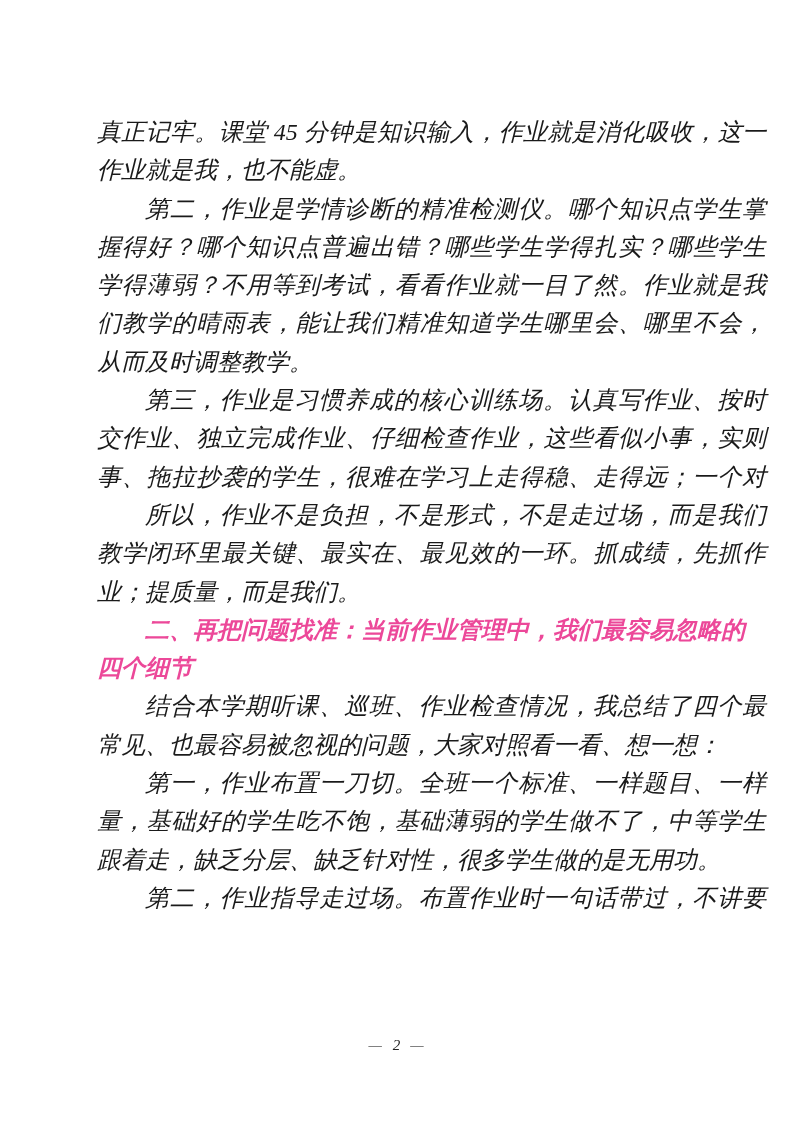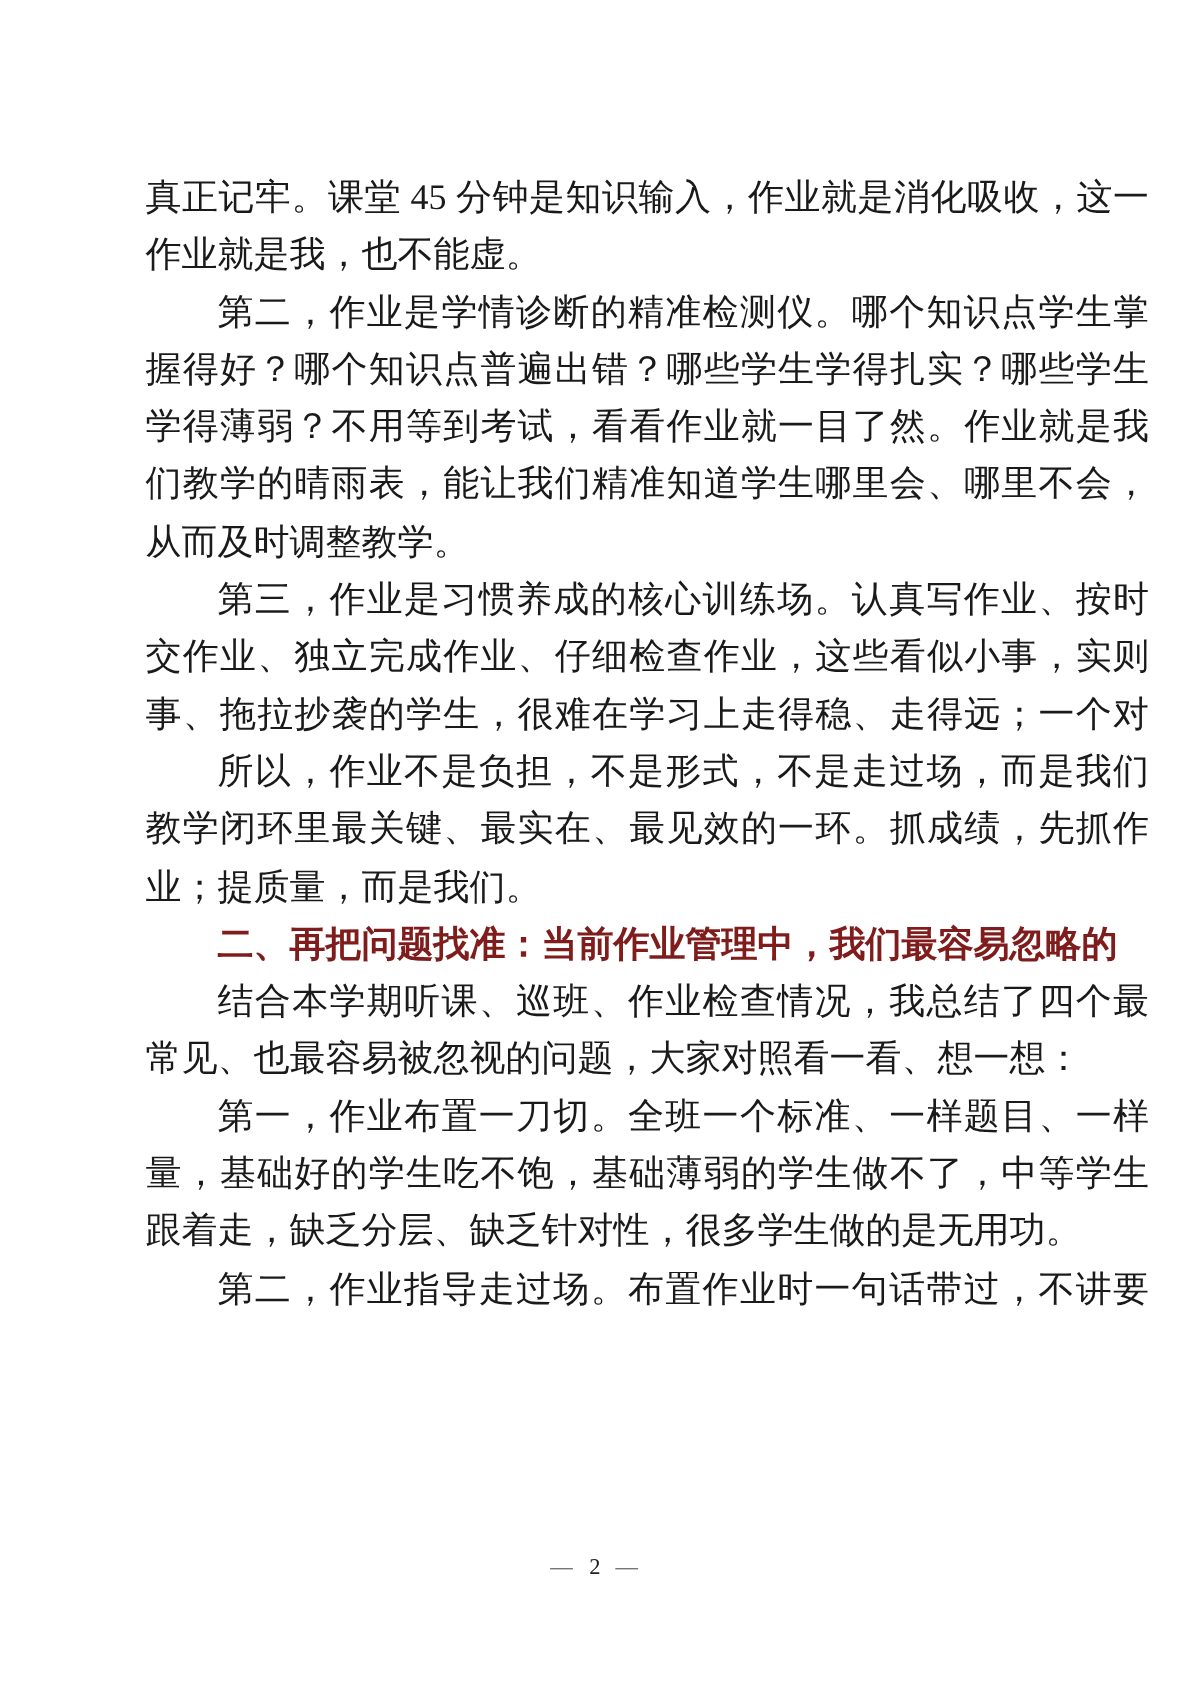--- a/index.html
+++ b/index.html
@@ -8,20 +8,21 @@
     background: #ffffff;
   }
   .page {
     position: relative;
     width: 790px;
     height: 1122px;
     background: #ffffff;
     overflow: hidden;
     font-family: "Liberation Serif", "DejaVu Serif", serif;
     color: #1a1a1a;
+    font-style: italic;
   }
   .text-block {
     position: absolute;
     left: 97px;
     top: 113px;
     width: 669px;
   }
   .line {
     height: 38.3px;
     line-height: 38.3px;
@@ -33,21 +34,21 @@
     white-space: normal;
     text-align: justify;
     text-align-last: justify;
   }
   .line.indent {
     text-indent: 48px;
   }
   .line.bold {
     font-family: "Liberation Sans", "DejaVu Sans", sans-serif;
     font-weight: 700;
-    color: #7f1d1d;
+    color: #ec4899;
   }
   .footer {
     position: absolute;
     left: 0;
     top: 1034px;
     width: 793px;
     text-align: center;
     font-size: 15px;
     line-height: 22px;
     color: #222222;
@@ -74,20 +75,21 @@
       <div class="line fill">学得薄弱？不用等到考试，看看作业就一目了然。作业就是我</div>
       <div class="line fill">们教学的晴雨表，能让我们精准知道学生哪里会、哪里不会，</div>
       <div class="line">从而及时调整教学。</div>
       <div class="line indent fill">第三，作业是习惯养成的核心训练场。认真写作业、按时</div>
       <div class="line fill">交作业、独立完成作业、仔细检查作业，这些看似小事，实则</div>
       <div class="line fill">事、拖拉抄袭的学生，很难在学习上走得稳、走得远；一个对</div>
       <div class="line indent fill">所以，作业不是负担，不是形式，不是走过场，而是我们</div>
       <div class="line fill">教学闭环里最关键、最实在、最见效的一环。抓成绩，先抓作</div>
       <div class="line">业；提质量，而是我们。</div>
       <div class="line bold indent">二、再把问题找准：当前作业管理中，我们最容易忽略的</div>
+      <div class="line bold">四个细节</div>
       <div class="line indent fill">结合本学期听课、巡班、作业检查情况，我总结了四个最</div>
       <div class="line">常见、也最容易被忽视的问题，大家对照看一看、想一想：</div>
       <div class="line indent fill">第一，作业布置一刀切。全班一个标准、一样题目、一样</div>
       <div class="line fill">量，基础好的学生吃不饱，基础薄弱的学生做不了，中等学生</div>
       <div class="line">跟着走，缺乏分层、缺乏针对性，很多学生做的是无用功。</div>
       <div class="line indent fill">第二，作业指导走过场。布置作业时一句话带过，不讲要</div>
     </div>
 
   <div class="footer">
     <span class="dash">—</span><span class="num">2</span><span class="dash">—</span>

